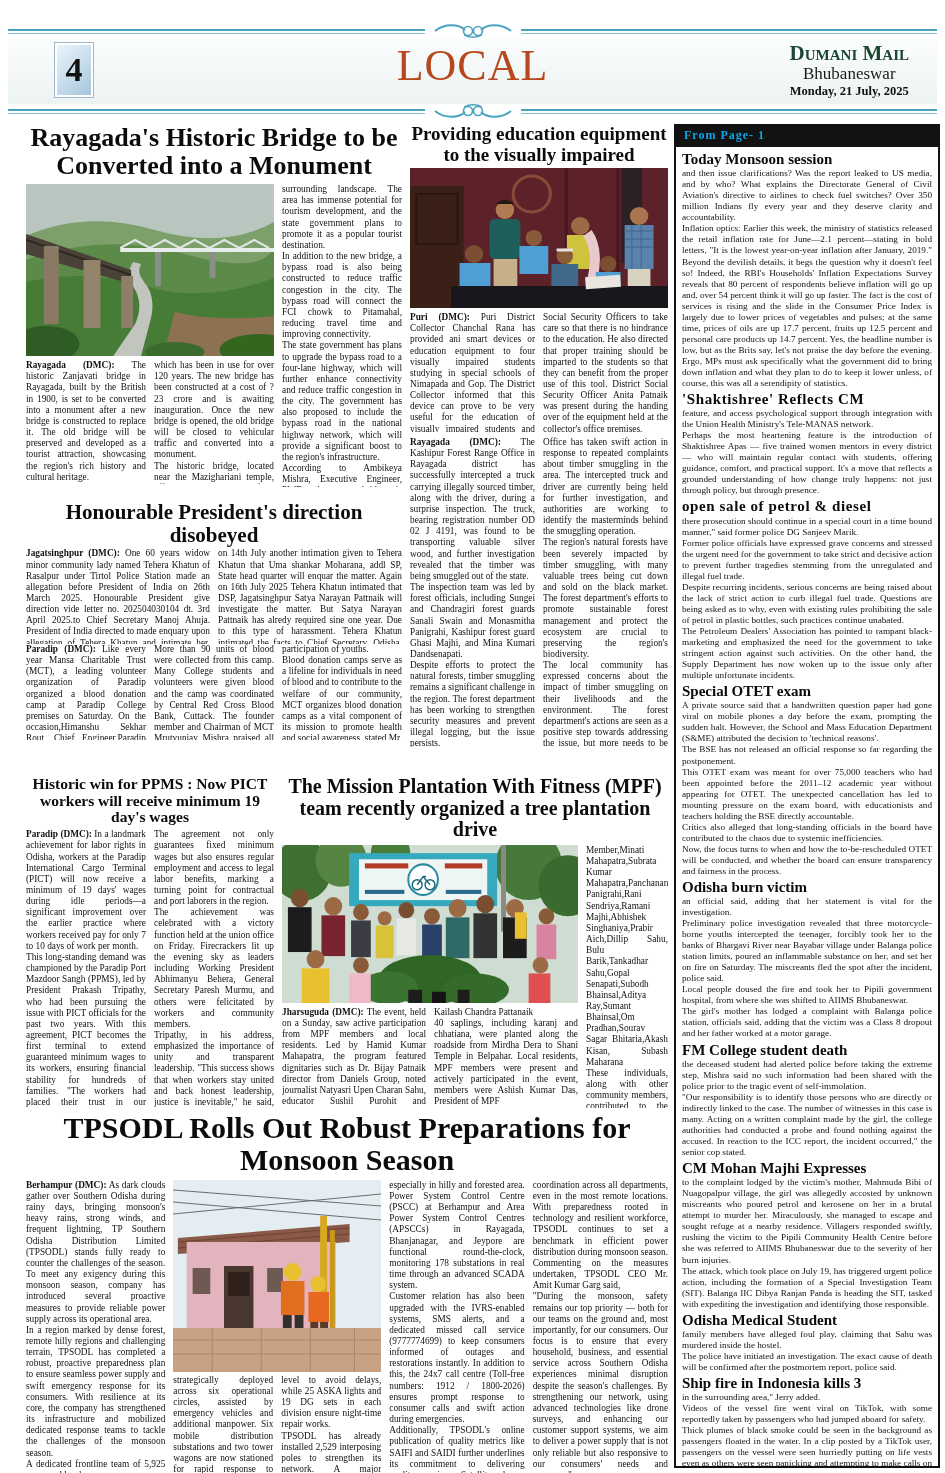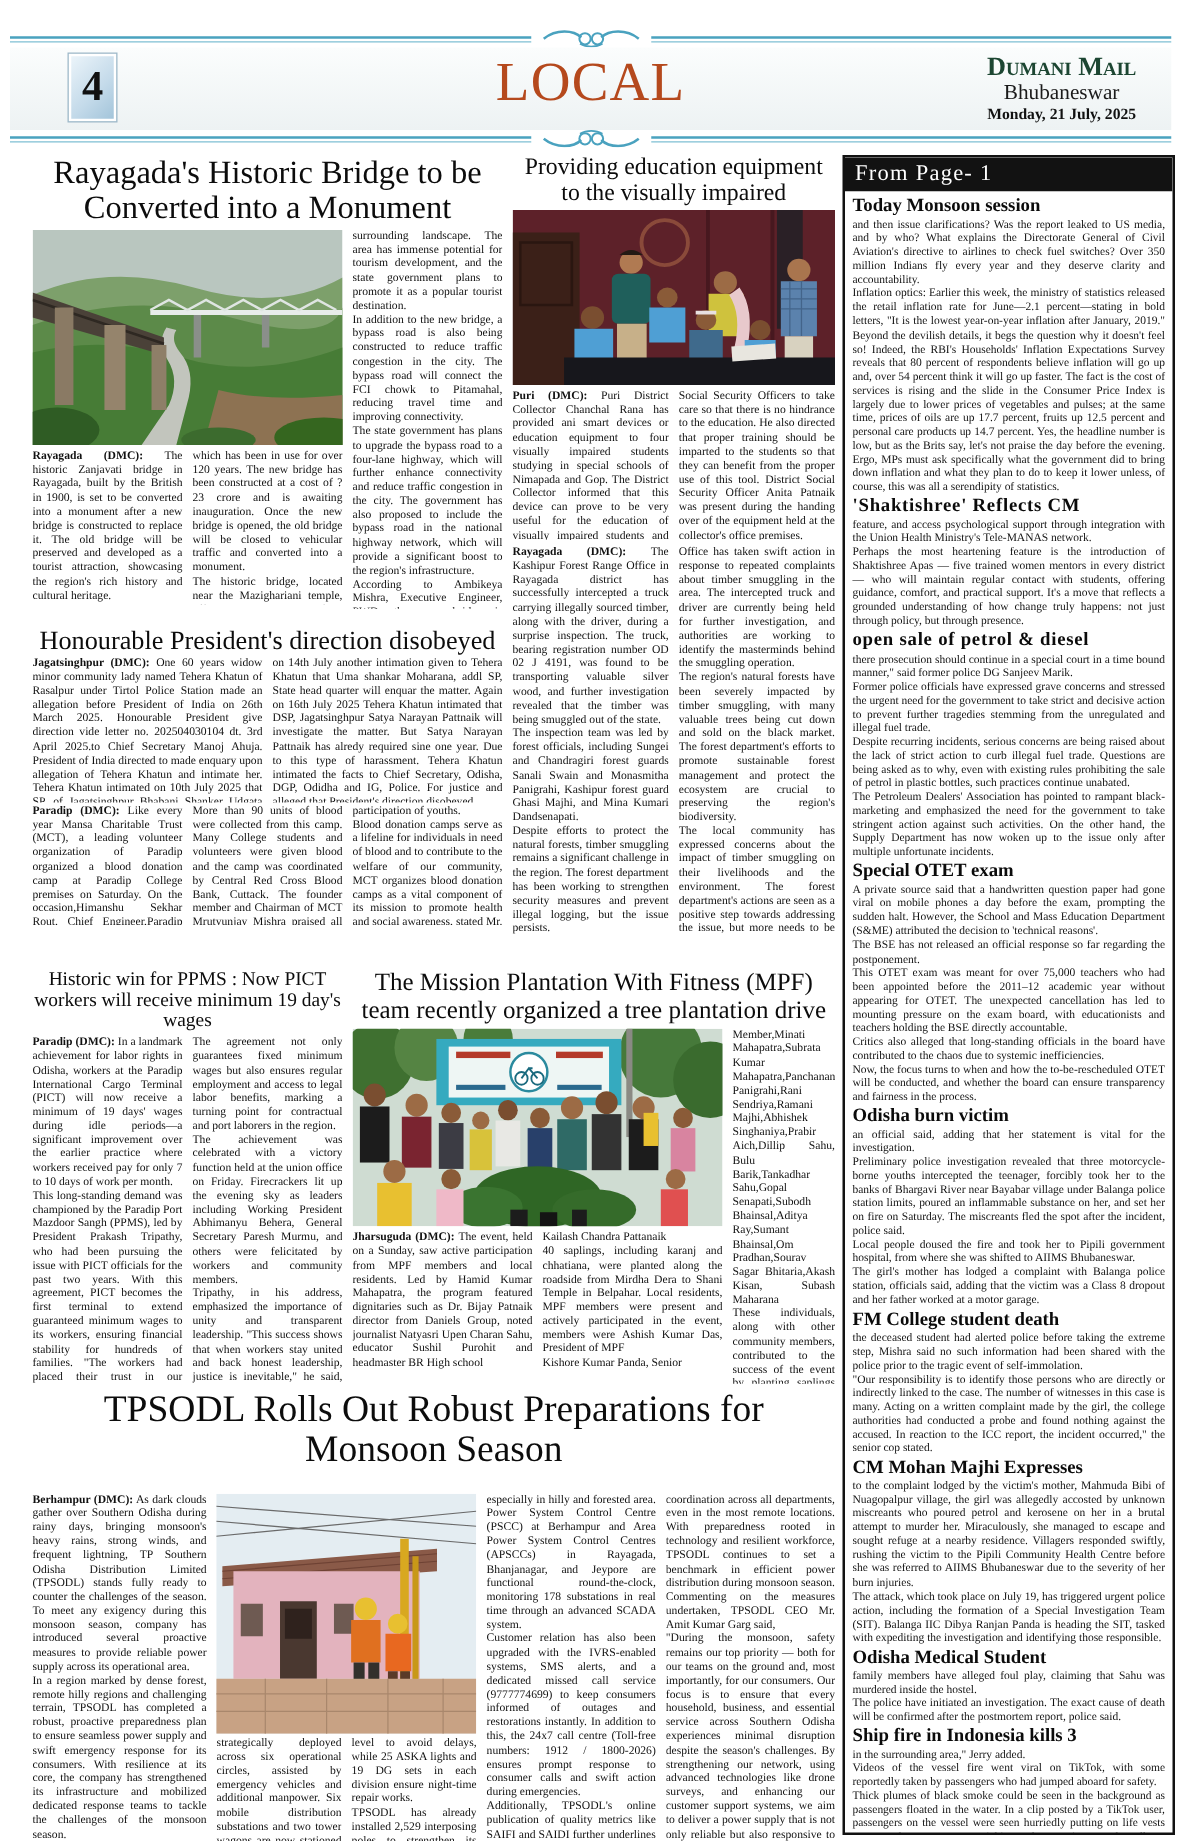--- a/index.html
+++ b/index.html
@@ -22,21 +22,21 @@
 
   
   .main { display:flex; gap:6px; padding:6px 5px 0 26px; }
   .leftzone { width:642px; }
   .row-top { display:flex; gap:8px; }
   .colL { width:376px; }
   .colR { width:258px; }
   .row-mid { display:flex; gap:8px; margin-top:4px; }
   article { overflow:hidden; }
 
-  .hl { font-weight:normal; text-align:center; line-height:1.08; color:#0c0c0c; }
+  .hl { font-weight:bold; text-align:center; line-height:1.08; color:#0c0c0c; }
   .cols { display:flex; gap:8px; }
   .col { flex:1; overflow:hidden; }
   .bt { font-size:9.3px; line-height:1.2; text-align:justify; color:#111; }
   .bt .txt { white-space:pre-line; }
   .dl { font-weight:bold; }
   .photo { display:block; width:100%; }
 
   
   .a-rayagada { height:377px; }
   .a-rayagada .hl { font-size:26px; margin-bottom:4px; }
@@ -59,30 +59,30 @@
   .a-ppms { width:248px; height:332px; }
   .a-ppms .hl { font-size:15.5px; margin-bottom:3px; }
   .a-ppms .cols { height:294px; }
   .a-mpf { width:386px; height:332px; }
   .a-mpf .hl { font-size:20px; margin-bottom:4px; }
   .a-mpf .body { display:flex; gap:8px; height:284px; }
   .a-mpf .left-part { width:296px; }
   .a-mpf .left-part .cols { margin-top:4px; height:120px; }
   .a-mpf .c3 { width:82px; overflow:hidden; }
   .a-tpsodl { margin-top:4px; height:364px; }
-  .a-tpsodl .hl { font-size:30px; margin-bottom:18px; }
+  .a-tpsodl .hl { font-size:30px; margin-bottom:3px; }
   .a-tpsodl .body { display:flex; gap:8px; height:322px; }
   .a-tpsodl .t1 { width:142px; }
   .a-tpsodl .tmid { width:212px; }
   .a-tpsodl .tmid .cols { margin-top:3px; height:124px; }
   .a-tpsodl .t4, .a-tpsodl .t5 { width:138px; overflow:hidden; }
 
   
   .frompage { width:266px; height:1344px; border:2px solid #111; overflow:hidden; background:#fff; }
-  .fp-bar { background:#121212; color:#ffffff; font-weight:normal; font-size:18px; padding:2px 8px 4px 8px; letter-spacing:1px; }
+  .fp-bar { background:#121212; color:#0ea5e9; font-weight:bold; font-size:12px; padding:2px 8px 4px 8px; letter-spacing:1px; }
   .fp-inner { padding:2px 6px; }
   .fp-h { font-weight:bold; font-size:15px; line-height:1.15; color:#0b0b0b; margin-top:2px; }
   .fp-h.sp { letter-spacing:0.6px; }
   .fp-b { font-size:9.2px; line-height:1.2; text-align:justify; color:#131313; white-space:pre-line; }
 </style>
 </head>
 <body>
 
 <div class="page">
 

